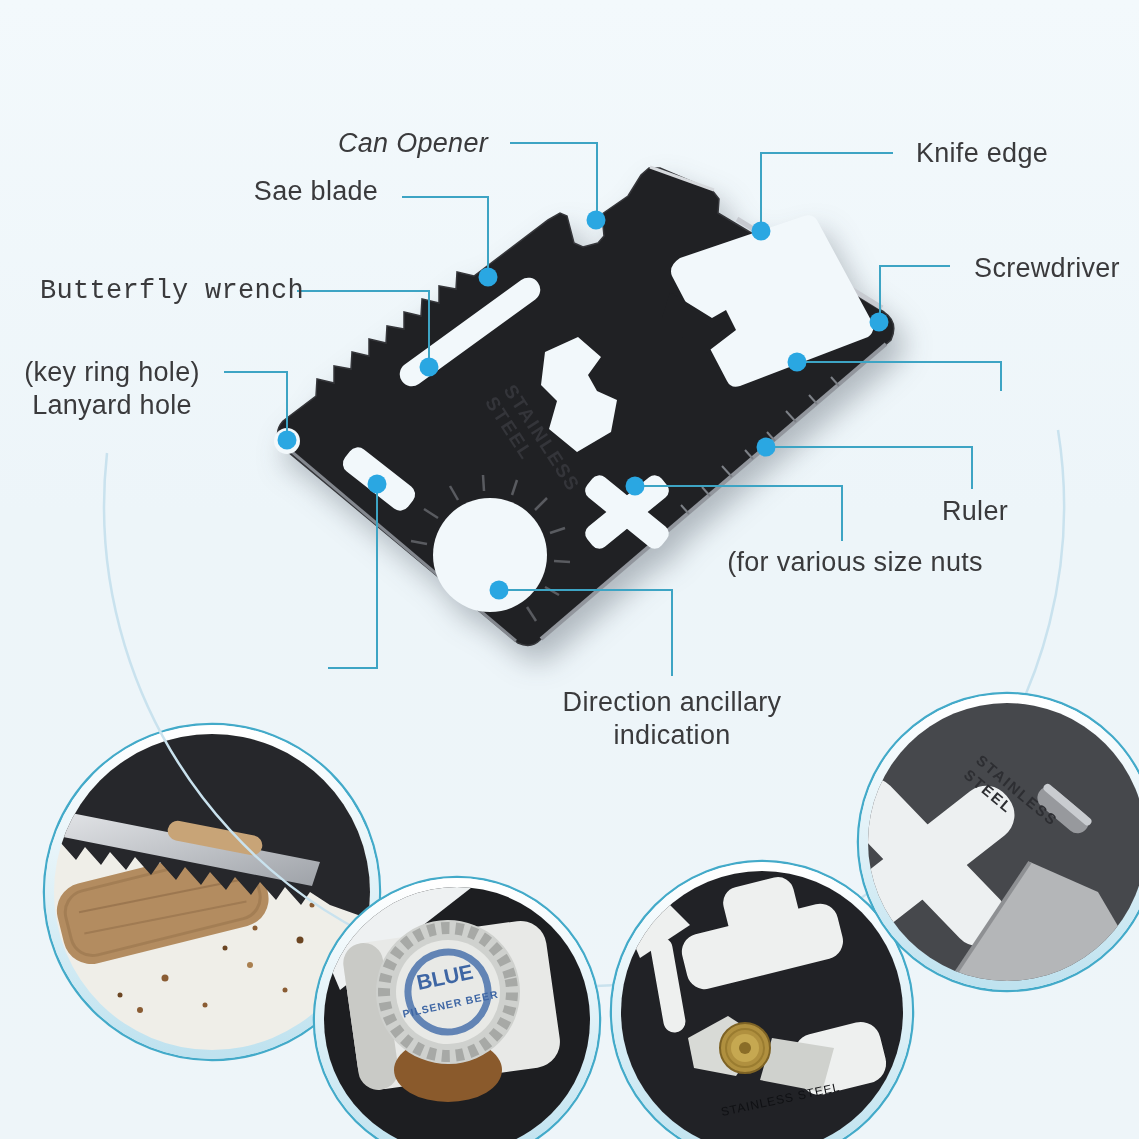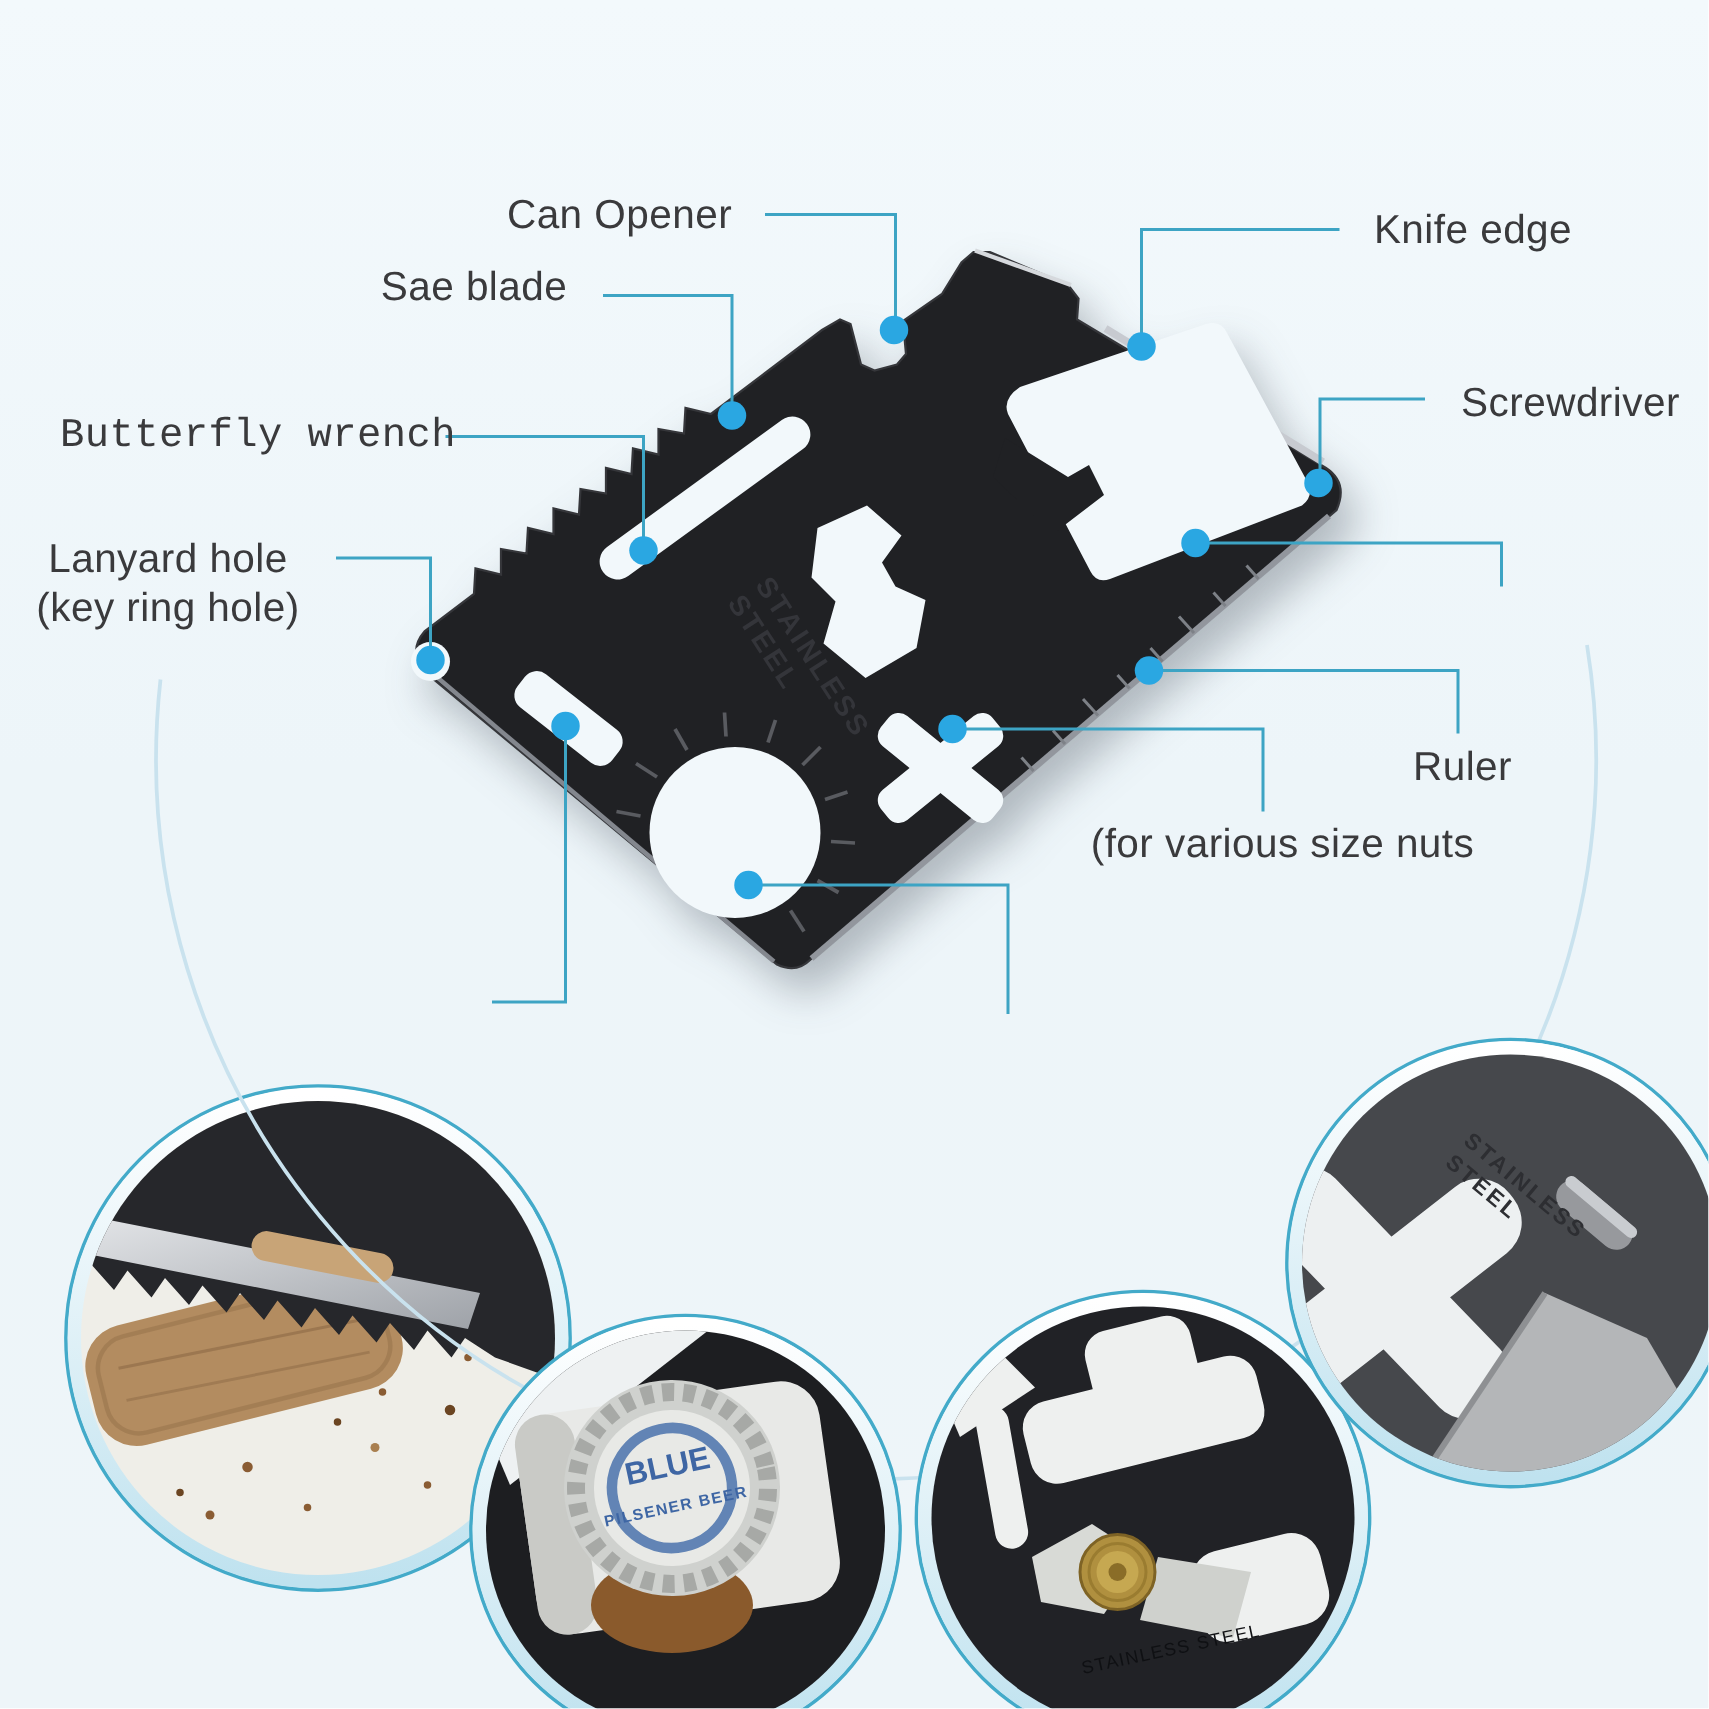--- a/index.html
+++ b/index.html
@@ -248,27 +248,31 @@
     <circle cx="761" cy="231" r="9.5"></circle>
     <circle cx="879" cy="322" r="9.5"></circle>
     <circle cx="797" cy="362" r="9.5"></circle>
     <circle cx="766" cy="447" r="9.5"></circle>
     <circle cx="635" cy="486" r="9.5"></circle>
     <circle cx="377" cy="484" r="9.5"></circle>
     <circle cx="499" cy="590" r="9.5"></circle>
   </g>
 </svg>
 
-  <div class="label" style="left:313px;top:127px;width:200px;">Can Opener</div>
+  <div class="label" style="left:313px;top:127px;width:200px;font-style:italic;">Can Opener</div>
   <div class="label" style="left:216px;top:175px;width:200px;">Sae blade</div>
   <div class="label" style="left:40px;top:275px;width:260px;font-family:Liberation Mono, monospace;">Butterfly wrench</div>
   <div class="label" style="left:2px;top:356px;width:220px;">
+    <div>(key ring hole)</div>
     <div>Lanyard hole</div>
-    <div>(key ring hole)</div>
   </div>
   <div class="label" style="left:882px;top:137px;width:200px;">Knife edge</div>
   <div class="label" style="left:947px;top:252px;width:200px;">Screwdriver</div>
   <div class="label" style="left:875px;top:495px;width:200px;">Ruler</div>
   <div class="label" style="left:705px;top:546px;width:300px;">
     <div>(for various size nuts</div>
   </div>
+  <div class="label" style="left:522px;top:686px;width:300px;">
+    <div>Direction ancillary</div>
+    <div>indication</div>
+  </div>
 
 </div>
 
 </body></html>

